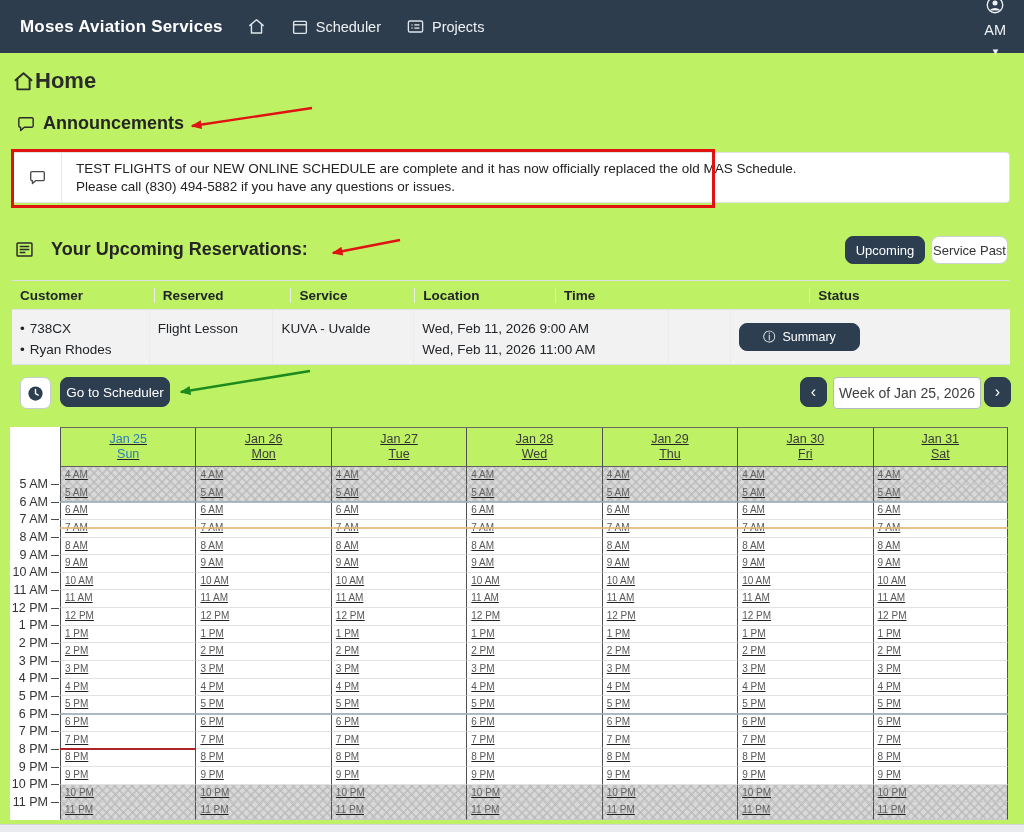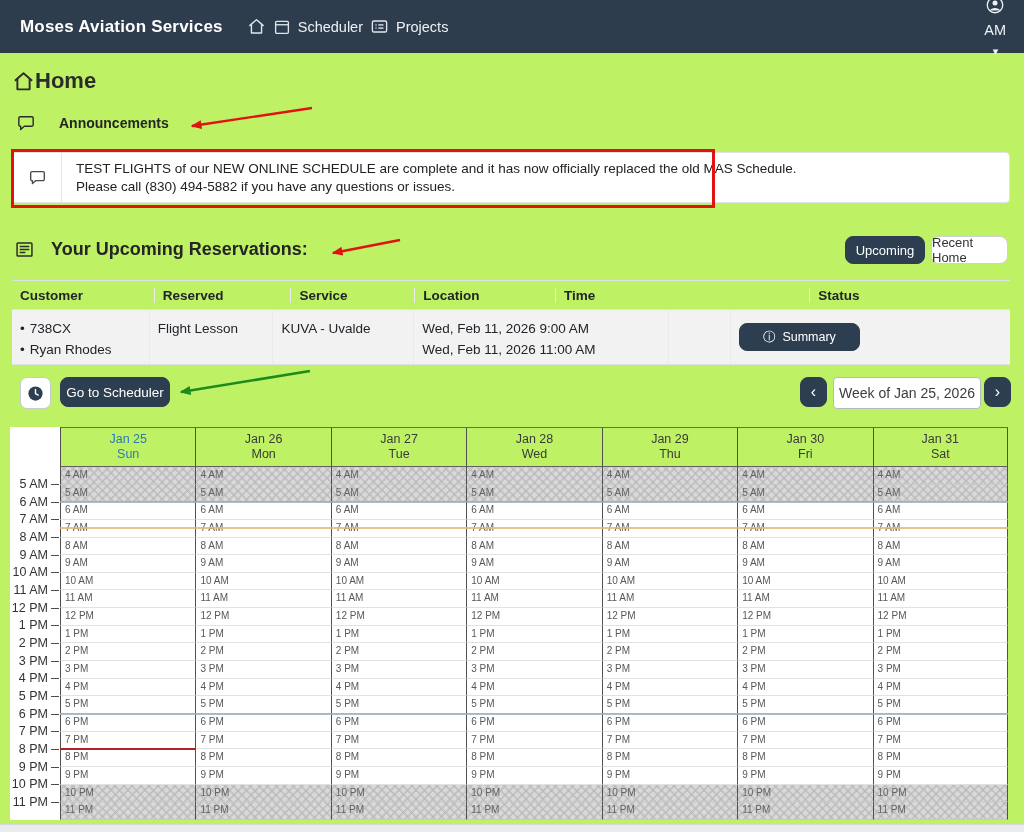--- a/index.html
+++ b/index.html
@@ -4,32 +4,32 @@
 <style>
   html,body{margin:0;padding:0;background:#fff;}
   .screen{position:relative;width:1024px;height:832px;background:#bef264;
           font-family:"Liberation Sans",sans-serif;overflow:hidden;color:#212529;}
   svg{display:block;}
 
   
   .navbar{position:absolute;top:0;left:0;width:1024px;height:53px;background:#2e3d4e;
           display:flex;align-items:center;color:#fff;}
   .brand{margin-left:20px;font-size:17px;font-weight:bold;letter-spacing:.2px;cursor:pointer;}
-  .nav-group{display:flex;align-items:flex-end;margin-left:24px;gap:7px;}
+  .nav-group{display:flex;align-items:flex-end;margin-left:24px;gap:25px;}
   .nav-item{display:flex;align-items:center;gap:7px;font-size:14.5px;color:#eef1f4;cursor:pointer;}
   .nav-icon{color:#dfe5ea;}
   .user-menu{margin-left:auto;margin-right:18px;display:flex;align-items:center;gap:7px;
              font-size:14.5px;color:#eef1f4;cursor:pointer;flex-direction:column;}
   .caret{font-size:11px;margin-left:1px;}
 
   
   .h1{position:absolute;top:68px;left:12px;display:flex;align-items:center;
       font-size:22px;font-weight:bold;color:#2b2b2b;}
-  .ann-heading{position:absolute;top:113px;left:16px;display:flex;align-items:center;gap:23px;
-      font-size:14px;font-weight:bold;color:#252525;}
+  .ann-heading{position:absolute;top:113px;left:16px;display:flex;align-items:center;gap:7px;
+      font-size:18px;font-weight:bold;color:#252525;}
   .res-heading{position:absolute;top:239px;left:14px;display:flex;align-items:center;gap:16px;
       font-size:18px;font-weight:bold;color:#252525;}
 
   
   .panel{position:absolute;top:152px;left:12px;width:996px;height:49px;background:#fff;
          border:1px solid #e2e2e2;border-radius:4px;display:flex;align-items:stretch;}
   .panel-icon{width:48px;display:flex;align-items:center;justify-content:center;
               border-right:1px solid #e6e6e6;color:#4a4a4a;}
   .panel-text{display:flex;flex-direction:column;justify-content:center;padding:4px 14px;
               font-size:13.5px;color:#222;line-height:17.5px;}
@@ -69,21 +69,21 @@
   .go-btn{position:absolute;top:377px;left:60px;width:110px;height:30px;font-size:13.5px;}
   .prev-btn{position:absolute;top:377px;left:800px;width:27px;height:30px;font-size:16px;}
   .next-btn{position:absolute;top:377px;left:984px;width:27px;height:30px;font-size:16px;}
   .week-box{position:absolute;top:377px;left:833px;width:146px;height:30px;background:#fff;
             border:1px solid #b4bac0;border-radius:4px;display:flex;align-items:center;
             justify-content:center;font-size:14px;color:#3d3d3d;cursor:pointer;}
 
   
   .cal-wrap{position:absolute;top:427px;left:10px;width:998px;height:394px;}
   .cal{display:grid;grid-template-columns:50px repeat(7,1fr);
-       grid-template-rows:40px repeat(20,17.65px);width:998px;position:relative;}
+       grid-template-rows:40px repeat(20,17.65px);width:998px;position:relative;text-decoration:underline;}
   .hg{background:#fff;}
   .dh{display:flex;flex-direction:column;align-items:center;justify-content:center;
       font-size:12.5px;line-height:15px;color:#3a3a3a;border-top:1px solid #6a6a6a;
       border-bottom:1px solid #606060;border-left:1px solid #505050;}
   .dh.last{border-right:1px solid #505050;}
   .dh.today{color:#2a7ab8;}
   .rg{background:#fff;}
   .cc{position:relative;border-left:1px solid #505050;border-bottom:1px solid #e2e2e2;
       background:#fff;cursor:pointer;}
   .cc.last{border-right:1px solid #505050;}
@@ -216,21 +216,21 @@
     <span>
       <svg width="21" height="21" viewBox="0 0 24 24" fill="none" stroke="#2b2b2b" stroke-width="1.7">
           <rect x="3.5" y="4.5" width="17" height="15" rx="1"></rect>
           <path d="M6.5 8.5 H17.5 M6.5 12 H17.5 M6.5 15.5 H13"></path>
         </svg>
     </span>
     <span>Your Upcoming Reservations:</span>
   </div>
 
   <div class="btn btn-dark btn-upcoming">Upcoming</div>
-  <div class="btn btn-light btn-recent">Recent Home</div>
+  <div class="btn btn-light btn-recent">Service Past</div>
 
   <div class="table">
     <div class="t-head">
         <div class="c1">Customer</div>
         <div class="c2">Reserved</div>
         <div class="c3">Service</div>
         <div class="c4">Location</div>
         <div class="c5">Time</div>
         <div class="c6">Status</div>
         <div class="c7"></div>

